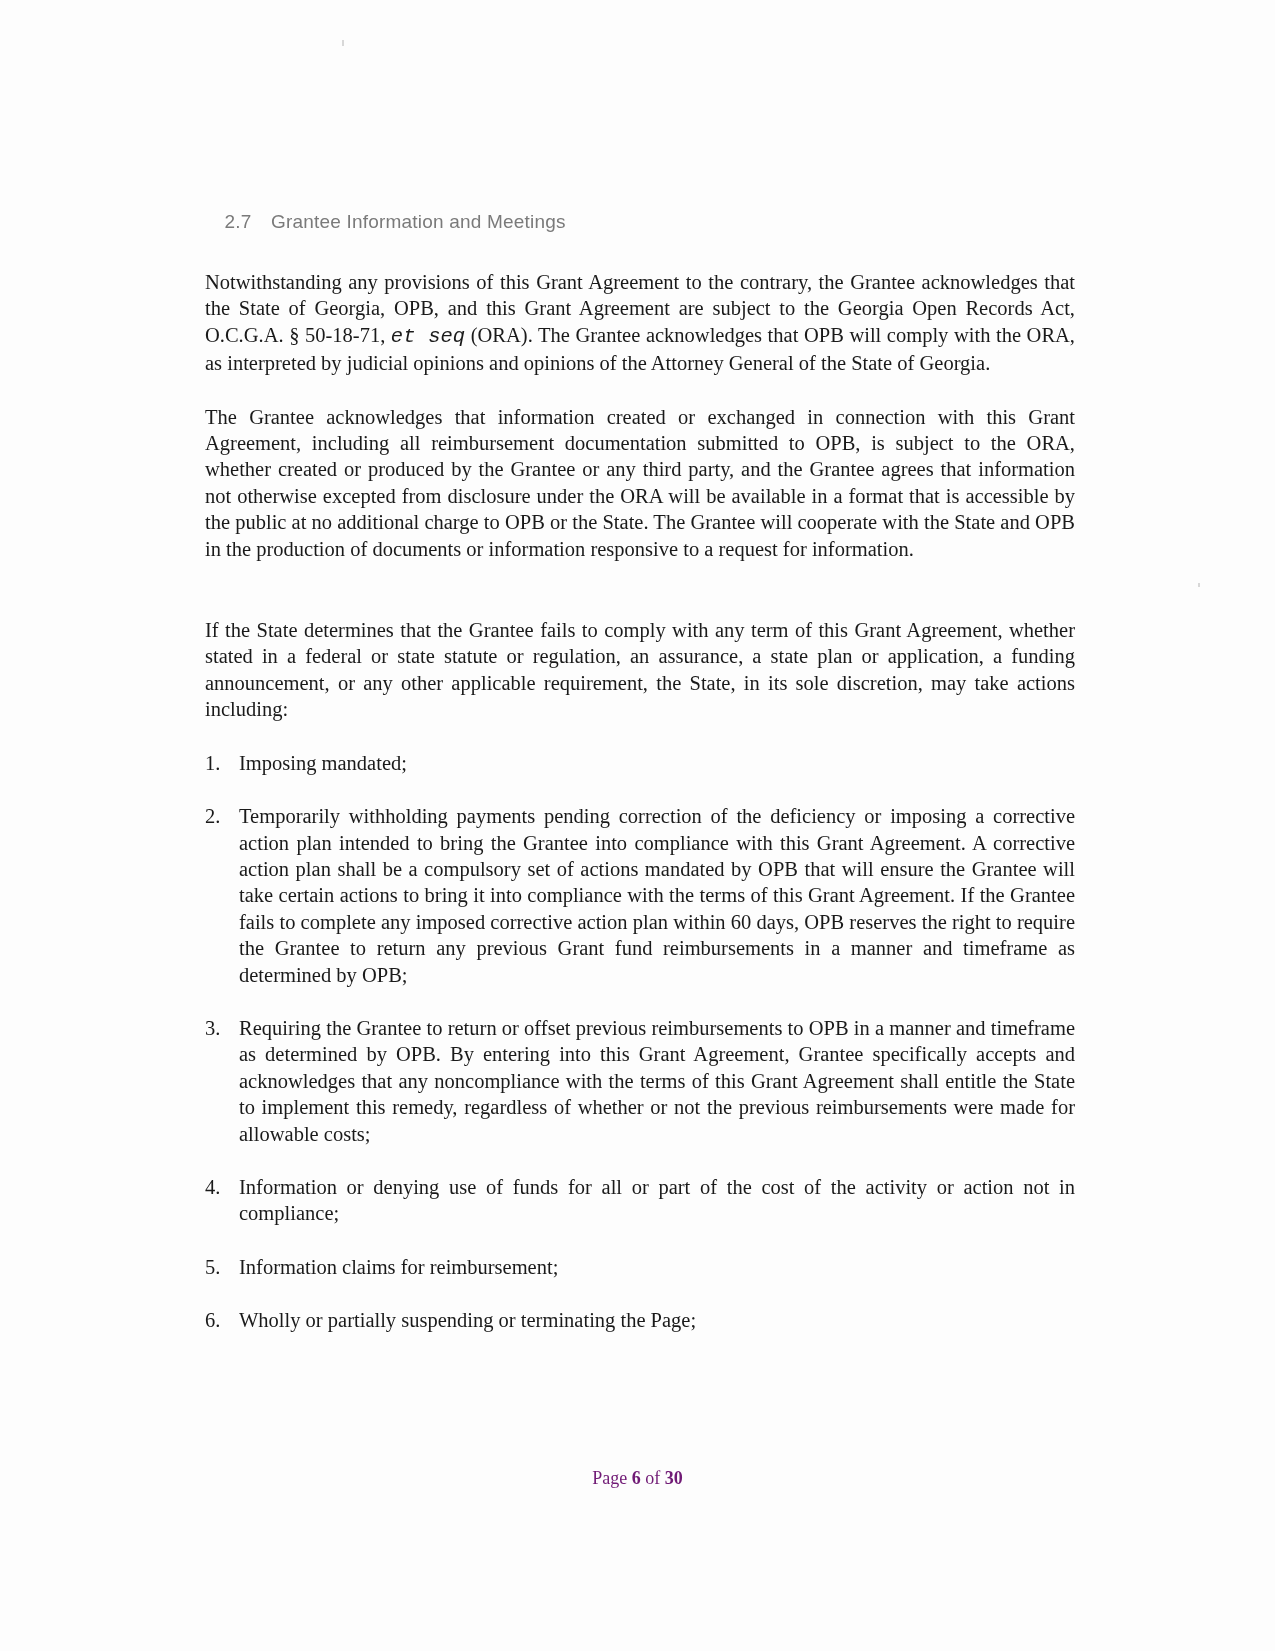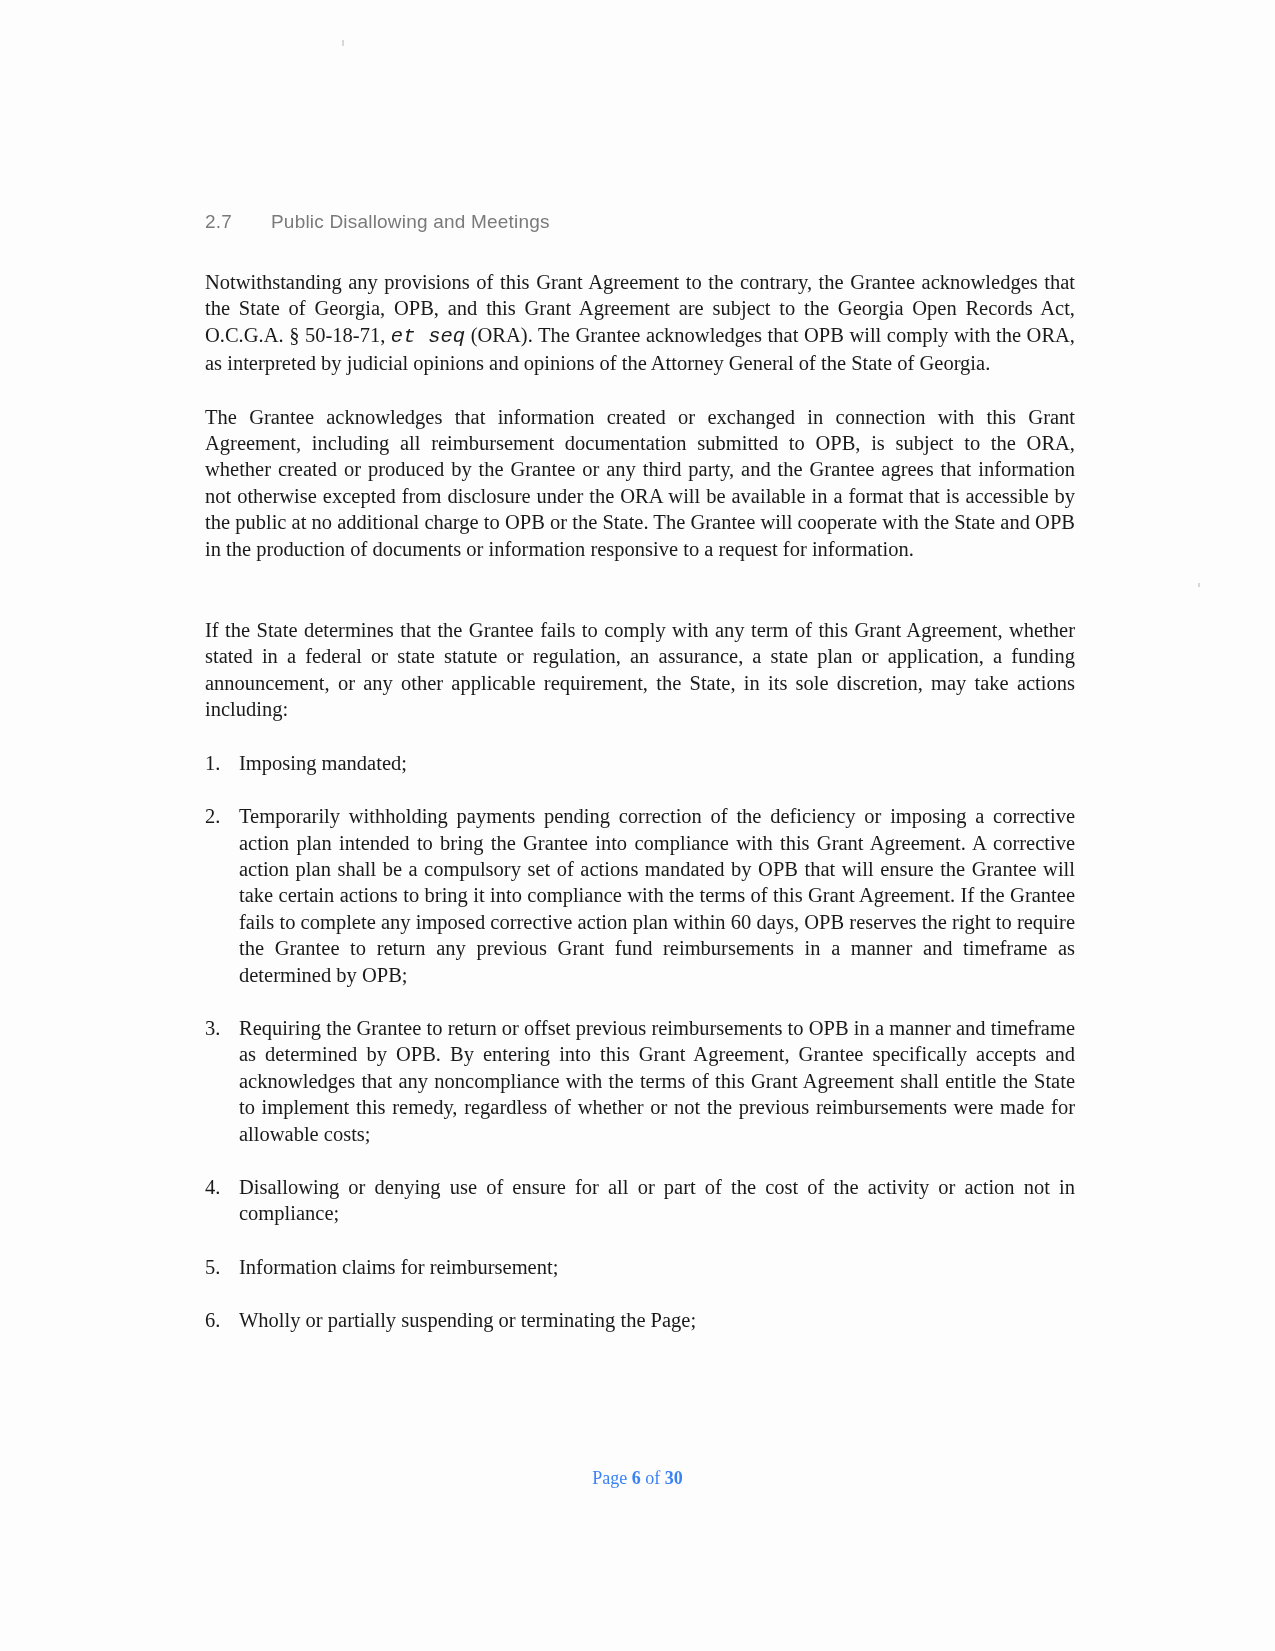--- a/index.html
+++ b/index.html
@@ -35,20 +35,21 @@
       color: #7a7a7a;
       letter-spacing: 0.2px;
       margin: 0;
       height: 28px;
       line-height: 28px;
       display: flex;
     }
     .section-heading .num {
       width: 66px;
       display: inline-block;
+      text-align: center;
     }
     .para {
       font-size: 20.5px;
       line-height: 26.4px;
       text-align: justify;
       margin: 0;
     }
     .para em { font-style: italic; font-family: Liberation Mono, monospace; }
     .gap-heading-para { height: 33px; }
     .gap-para { height: 27px; }
@@ -73,21 +74,21 @@
       flex: 1;
       text-align: justify;
     }
     .footer {
       position: absolute;
       top: 1468px;
       left: 0;
       width: 1275px;
       text-align: center;
       font-size: 18px;
-      color: #3b82f6;
+      color: #701a75;
       font-family: "Liberation Serif", serif;
     }
     .footer span.bold { font-weight: bold; }
     .scan-mark {
       position: absolute;
       width: 2px;
       height: 6px;
       background: #d8d8d8;
     }
   </style>
@@ -96,21 +97,21 @@
 
 <div class="page">
 
   <div class="scan-mark" style="left:342px; top:40px;"></div>
   <div class="scan-mark" style="left:1198px; top:583px; height:4px;"></div>
 
   <div class="content">
 
     <div class="section-heading">
       <span class="num">2.7</span>
-      <span>Public Disallowing and Meetings</span>
+      <span>Grantee Information and Meetings</span>
     </div>
     <div class="gap-heading-para"></div>
     <p class="para"><span>Notwithstanding any provisions of this Grant Agreement to the contrary, the Grantee acknowledges that the State of Georgia, OPB, and this Grant Agreement are subject to the Georgia Open Records Act, O.C.G.A. § 50-18-71, </span><em>et seq</em><span> (ORA). The Grantee acknowledges that OPB will comply with the ORA, as interpreted by judicial opinions and opinions of the Attorney General of the State of Georgia.</span></p>
     <div class="gap-para"></div>
     <p class="para">The Grantee acknowledges that information created or exchanged in connection with this Grant Agreement, including all reimbursement documentation submitted to OPB, is subject to the ORA, whether created or produced by the Grantee or any third party, and the Grantee agrees that information not otherwise excepted from disclosure under the ORA will be available in a format that is accessible by the public at no additional charge to OPB or the State. The Grantee will cooperate with the State and OPB in the production of documents or information responsive to a request for information.</p>
     <div class="gap-section"></div>
 
     <div class="gap-heading-para"></div>
     <p class="para">If the State determines that the Grantee fails to comply with any term of this Grant Agreement, whether stated in a federal or state statute or regulation, an assurance, a state plan or application, a funding announcement, or any other applicable requirement, the State, in its sole discretion, may take actions including:</p>
     <div class="gap-list"></div>
@@ -123,21 +124,21 @@
       <li>
         <span class="marker">2.</span>
         <span class="text">Temporarily withholding payments pending correction of the deficiency or imposing a corrective action plan intended to bring the Grantee into compliance with this Grant Agreement. A corrective action plan shall be a compulsory set of actions mandated by OPB that will ensure the Grantee will take certain actions to bring it into compliance with the terms of this Grant Agreement. If the Grantee fails to complete any imposed corrective action plan within 60 days, OPB reserves the right to require the Grantee to return any previous Grant fund reimbursements in a manner and timeframe as determined by OPB;</span>
       </li>
       <li>
         <span class="marker">3.</span>
         <span class="text">Requiring the Grantee to return or offset previous reimbursements to OPB in a manner and timeframe as determined by OPB. By entering into this Grant Agreement, Grantee specifically accepts and acknowledges that any noncompliance with the terms of this Grant Agreement shall entitle the State to implement this remedy, regardless of whether or not the previous reimbursements were made for allowable costs;</span>
       </li>
       <li>
         <span class="marker">4.</span>
-        <span class="text">Disallowing or denying use of ensure for all or part of the cost of the activity or action not in compliance;</span>
+        <span class="text">Information or denying use of funds for all or part of the cost of the activity or action not in compliance;</span>
       </li>
       <li>
         <span class="marker">5.</span>
         <span class="text">Information claims for reimbursement;</span>
       </li>
       <li>
         <span class="marker">6.</span>
         <span class="text">Wholly or partially suspending or terminating the Page;</span>
       </li>
     </ol>

